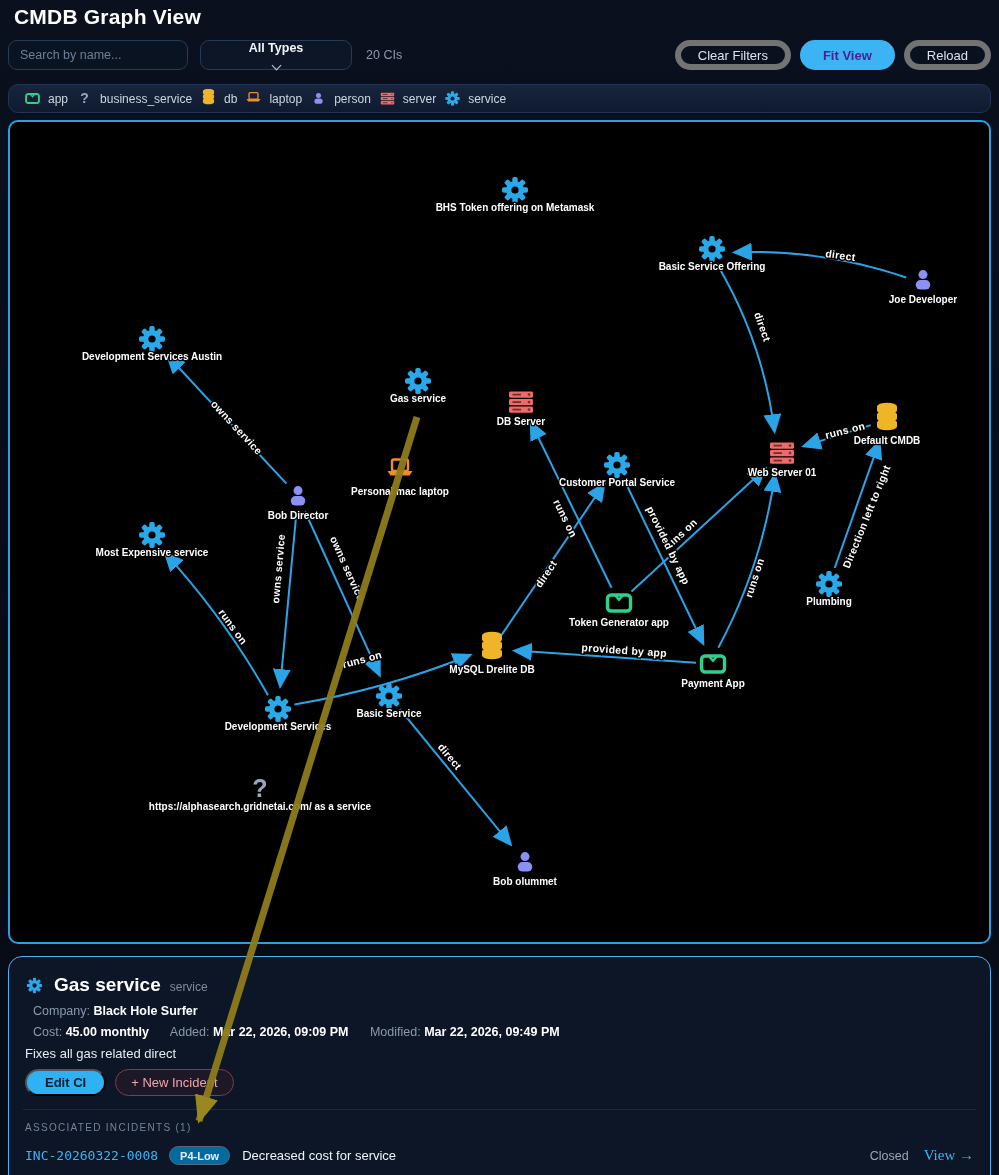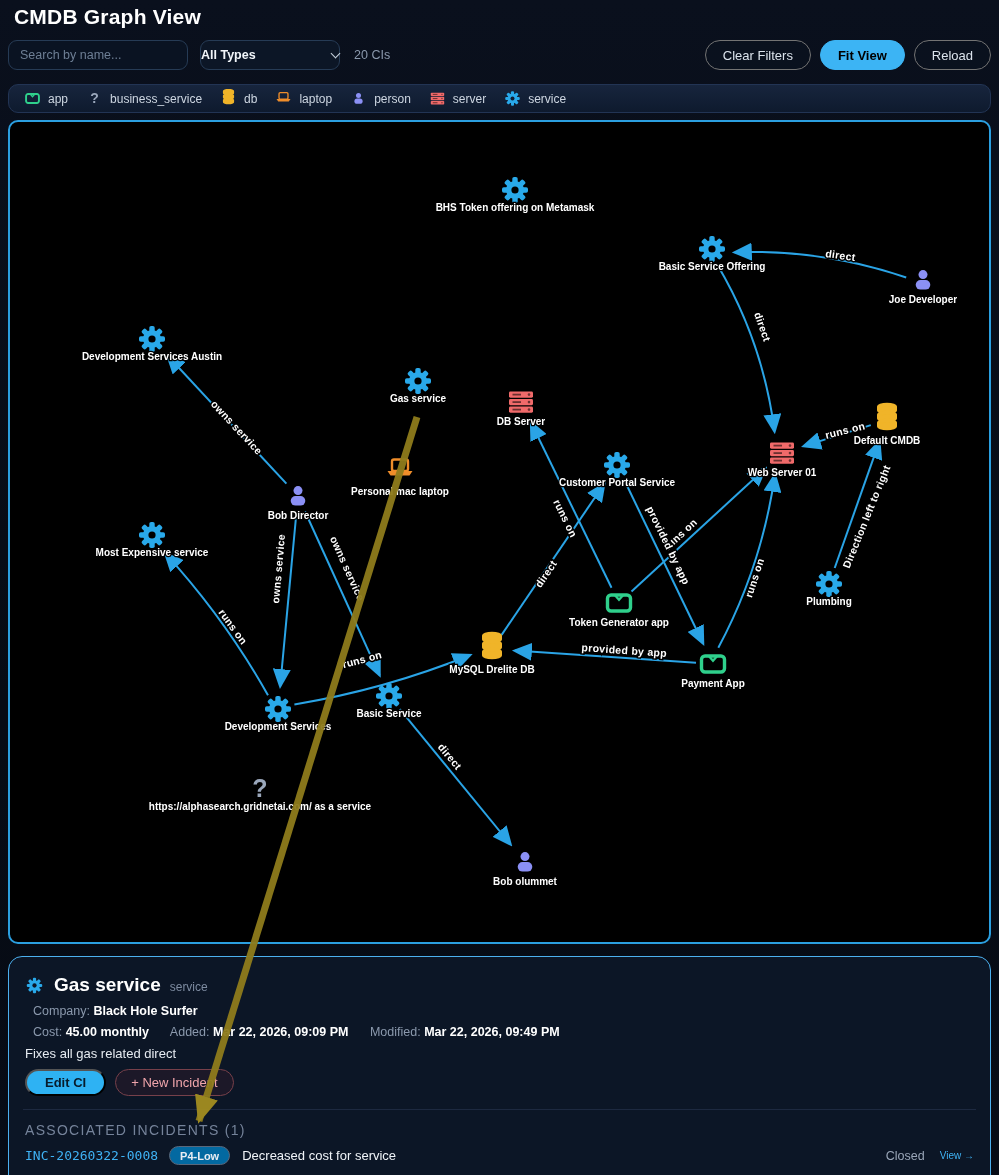--- a/index.html
+++ b/index.html
@@ -10,36 +10,36 @@
     font-family:"Liberation Sans", sans-serif; color:#e8edf3;
   }
   .page-title { position:absolute; top:5px; left:14px; font-size:21px; font-weight:700; color:#ffffff; letter-spacing:.2px; }
   .toolbar { position:absolute; top:40px; left:0; width:100%; padding:0 8px; display:flex; align-items:center; }
   .search-input {
     width:180px; height:30px; background:#0a1322; border:1px solid #263b55; border-radius:9px;
     color:#c9d4e2; font-size:12.5px; padding:4px 11px; outline:none; font-family:"Liberation Sans",sans-serif;
   }
   .search-input::placeholder { color:#6e7f95; }
   .type-select {
-    margin-left:12px; width:140px; height:30px; background:#0c1626; border:1px solid #263b55; border-radius:9px;
-    display:flex; align-items:center; justify-content:space-between; padding:0 0; cursor:pointer;
+    margin-left:12px; width:152px; height:30px; background:#0c1626; border:1px solid #263b55; border-radius:9px;
+    display:flex; align-items:center; justify-content:space-between; padding:0 0; cursor:pointer;flex-direction:column;
   }
   .type-select .val { font-size:12.5px; font-weight:700; color:#f2f6fa; }
   .chev { width:7px; height:7px; border-right:1.6px solid #c7d2de; border-bottom:1.6px solid #c7d2de; transform:rotate(45deg); margin-top:-3px; }
   .ci-count { margin-left:14px; font-size:12.5px; color:#8b99ad; }
   .btn-group { margin-left:auto; display:flex; gap:9px; }
   .pill-btn {
-    height:30px; padding:0 17px; border-radius:16px; border:1px solid #737373; background:rgba(10,18,32,.6);
+    height:30px; padding:0 17px; border-radius:16px; border:6px solid #737373; background:rgba(10,18,32,.6);
     color:#dbe3ec; font-size:13px; display:flex; align-items:center; cursor:pointer; font-family:"Liberation Sans",sans-serif;
   }
-  .pill-btn.primary { background:#3cb4f4; border-color:#3cb4f4; color:#000000; font-weight:700; }
+  .pill-btn.primary { background:#3cb4f4; border-color:#3cb4f4; color:#4c1d95; font-weight:700; }
   .legend {
     position:absolute; top:84px; left:8px; right:8px; height:29px; border-radius:10px;
     background:linear-gradient(180deg,#17253d,#0e1a2e); border:1px solid #223454;
-    display:flex; align-items:center; gap:17px; padding:0 14px;
+    display:flex; align-items:center; gap:7px; padding:0 14px;
   }
   .legend-item { display:flex; align-items:center; gap:6px; }
   .legend-item .lbl { font-size:12px; color:#cdd6e1; }
   .canvas {
     position:absolute; top:120px; left:8px; width:983px; height:824px;
     background:#000; border:2px solid #2b9fe0; border-radius:10px; overflow:hidden; z-index:1;
   }
   .canvas svg { display:block; }
   .nlabel { font-size:10px; font-weight:600; fill:#ffffff; text-anchor:middle; paint-order:stroke; stroke:#000; stroke-width:2.5px; font-family:"Liberation Sans",sans-serif; }
   .elabel { font-size:10.5px; font-weight:700; fill:#ffffff; text-anchor:middle; paint-order:stroke; stroke:#000; stroke-width:3px; letter-spacing:.3px; font-family:"Liberation Sans",sans-serif; }
@@ -52,28 +52,28 @@
   .panel-title { font-size:19px; font-weight:700; color:#ffffff; }
   .panel-type { margin-left:9px; font-size:12px; color:#7d8ba0; }
   .meta-line { position:absolute; left:24px; font-size:12.5px; color:#8b99ad; }
   .meta-line b { color:#ffffff; font-weight:700; }
   .meta-line .sep { display:inline-block; width:18px; }
   .panel-desc { position:absolute; top:89px; left:16px; font-size:13px; color:#e6ebf1; }
   .panel-btns { position:absolute; top:112px; left:16px; display:flex; gap:9px; }
   .edit-btn { height:27px; padding:0 18px; border-radius:16px; background:#2eb2f3; color:#071c2c; font-weight:700; font-size:13px; display:flex; align-items:center; cursor:pointer; }
   .newinc-btn { height:27px; padding:0 15px; border-radius:16px; background:rgba(130,45,55,.14); border:1px solid #77404a; color:#f0a5ab; font-size:13px; display:flex; align-items:center; cursor:pointer; }
   .panel-divider { position:absolute; top:152px; left:14px; right:14px; border-top:1px solid #1d2940; }
-  .assoc-heading { position:absolute; top:165px; left:16px; font-size:14px; letter-spacing:1.3px; color:#75839a; }
+  .assoc-heading { position:absolute; top:165px; left:16px; font-size:10px; letter-spacing:1.3px; color:#75839a; }
   .incident-row { position:absolute; top:189px; left:16px; right:16px; display:flex; align-items:center; }
   .inc-id { font-family:"DejaVu Sans Mono", monospace; font-size:13px; color:#3fb2f4; }
   .inc-badge { margin-left:11px; font-size:11px; font-weight:700; color:#e8edf3; background:#0369a1; border:1px solid #59687c; border-radius:10px; padding:2.5px 10px; }
   .inc-summary { margin-left:12px; font-size:13px; color:#f0f4f8; }
   .inc-right { margin-left:auto; display:flex; align-items:center; gap:15px; }
   .inc-status { font-size:12.5px; color:#9aa6b8; }
-  .inc-view { font-size:10px; color:#3fb2f4; cursor:pointer; }
+  .inc-view { font-size:15px; color:#3fb2f4; cursor:pointer;font-family:Liberation Serif, serif; }
   .annotation-layer { position:absolute; top:0; left:0; width:999px; height:1175px; z-index:50; pointer-events:none; }
 </style>
 </head>
 <body>
 
 <div class="page-title">CMDB Graph View</div>
 
 <div class="toolbar">
   <input class="search-input" type="text" placeholder="Search by name..." style="">
   <div class="type-select">

